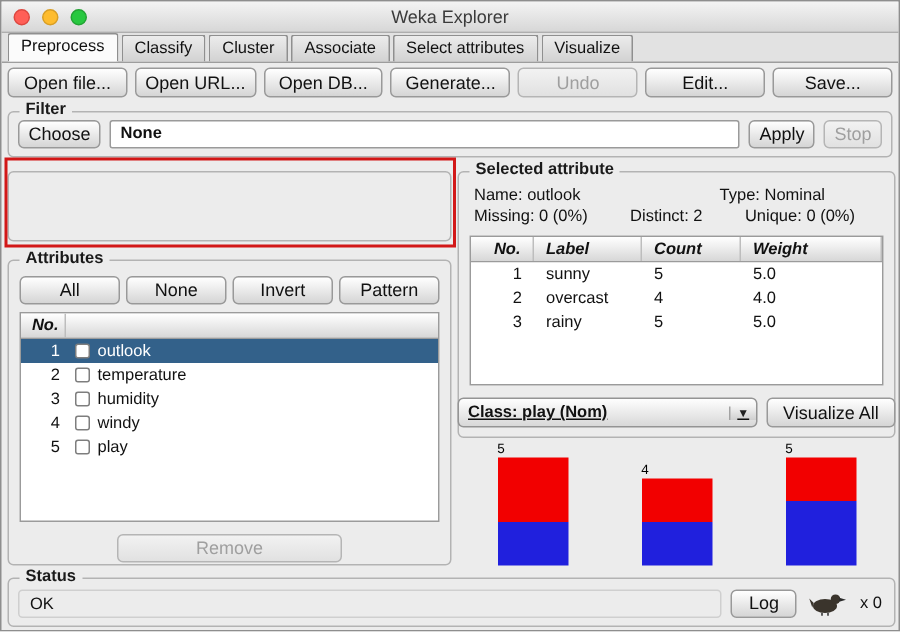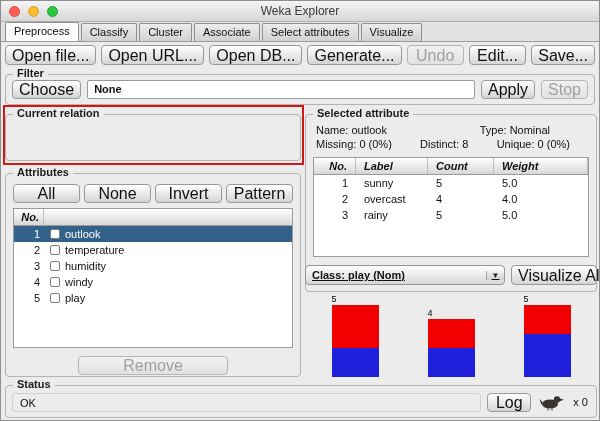--- a/index.html
+++ b/index.html
@@ -27,21 +27,21 @@
   .tabstrip { position:absolute; left:0; top:21px; right:0; height:20px;
     background:#e2e2e2; border-bottom:1px solid #9d9d9d;
     display:flex; align-items:flex-end; padding-left:4px; gap:2px; }
   .tab { border:1px solid #8f8f8f; border-bottom:none; border-radius:2px 2px 0 0;
     background:linear-gradient(#ececec,#d2d2d2); padding:2px 8px 3px; cursor:default; }
   .tab.active { background:#fbfbfb; padding-bottom:4px; }
 
   
   .toolbar { position:absolute; left:4px; right:4px; top:44px; height:20px;
     display:flex; gap:5px; }
-  .btn { font-family:inherit; font-size:16px; color:#111;
+  .btn { font-family:inherit; font-size:12px; color:#111;
     background:linear-gradient(#ffffff,#d5d5d5); border:1px solid #999999;
     border-radius:4px; padding:1px 6px; line-height:15px; white-space:nowrap;text-align:center; }
   .btn:disabled { color:#9f9f9f; background:linear-gradient(#f2f2f2,#e1e1e1); border-color:#b5b5b5; }
   .toolbar .btn { flex:1; }
 
   
   .group { position:absolute; border:1px solid #b3b3b3; border-radius:4px; }
   .group-title { position:absolute; top:-8px; left:7px; background:#ececec;
     padding:0 4px; font-weight:bold; font-size:11px; color:#1a1a1a; }
 
@@ -154,21 +154,20 @@
     <span class="group-title">Filter</span>
     <div class="filter-row">
       <button class="btn">Choose</button>
       <div class="filter-field">None</div>
       <button class="btn">Apply</button>
       <button class="btn" disabled="">Stop</button>
     </div>
   </div>
 
   <div class="group relation-group">
-    <span class="group-title">Current relation</span>
   </div>
   <div class="annotation"></div>
 
   <div class="group attrs-group">
     <span class="group-title">Attributes</span>
     <div class="attr-btn-row">
       <button class="btn">All</button>
       <button class="btn">None</button>
       <button class="btn">Invert</button>
       <button class="btn">Pattern</button>
@@ -217,21 +216,21 @@
   </div>
 
   <div class="group selattr-group">
     <span class="group-title">Selected attribute</span>
     <div class="sa-row1">
       <span>Name: outlook</span>
       <span class="sa-type">Type: Nominal</span>
     </div>
     <div class="sa-row2">
       <span>Missing: 0 (0%)</span>
-      <span>Distinct: 8</span>
+      <span>Distinct: 2</span>
       <span>Unique: 0 (0%)</span>
     </div>
     <div class="table sa-table">
       <div class="thead">
         <div class="th s-no">No.</div>
         <div class="th s-label">Label</div>
         <div class="th s-count">Count</div>
         <div class="th s-weight">Weight</div>
       </div>
       <div class="trow">

